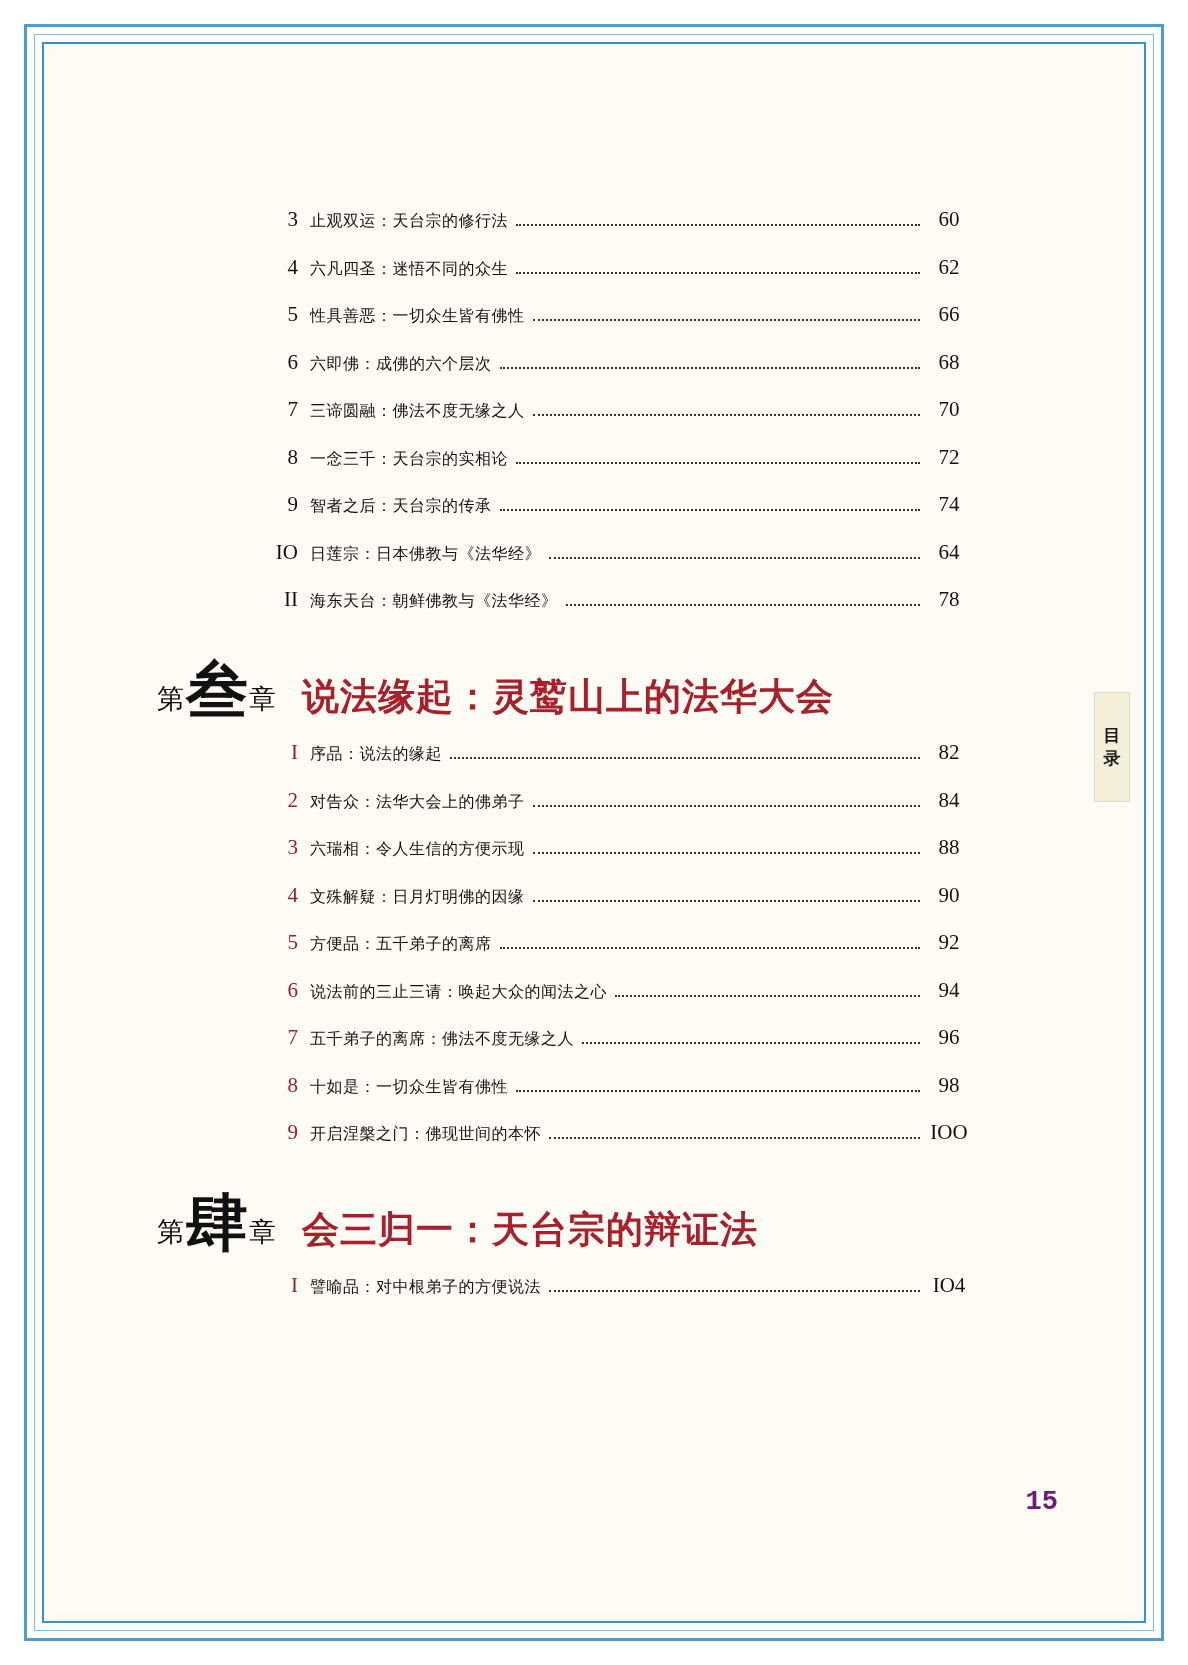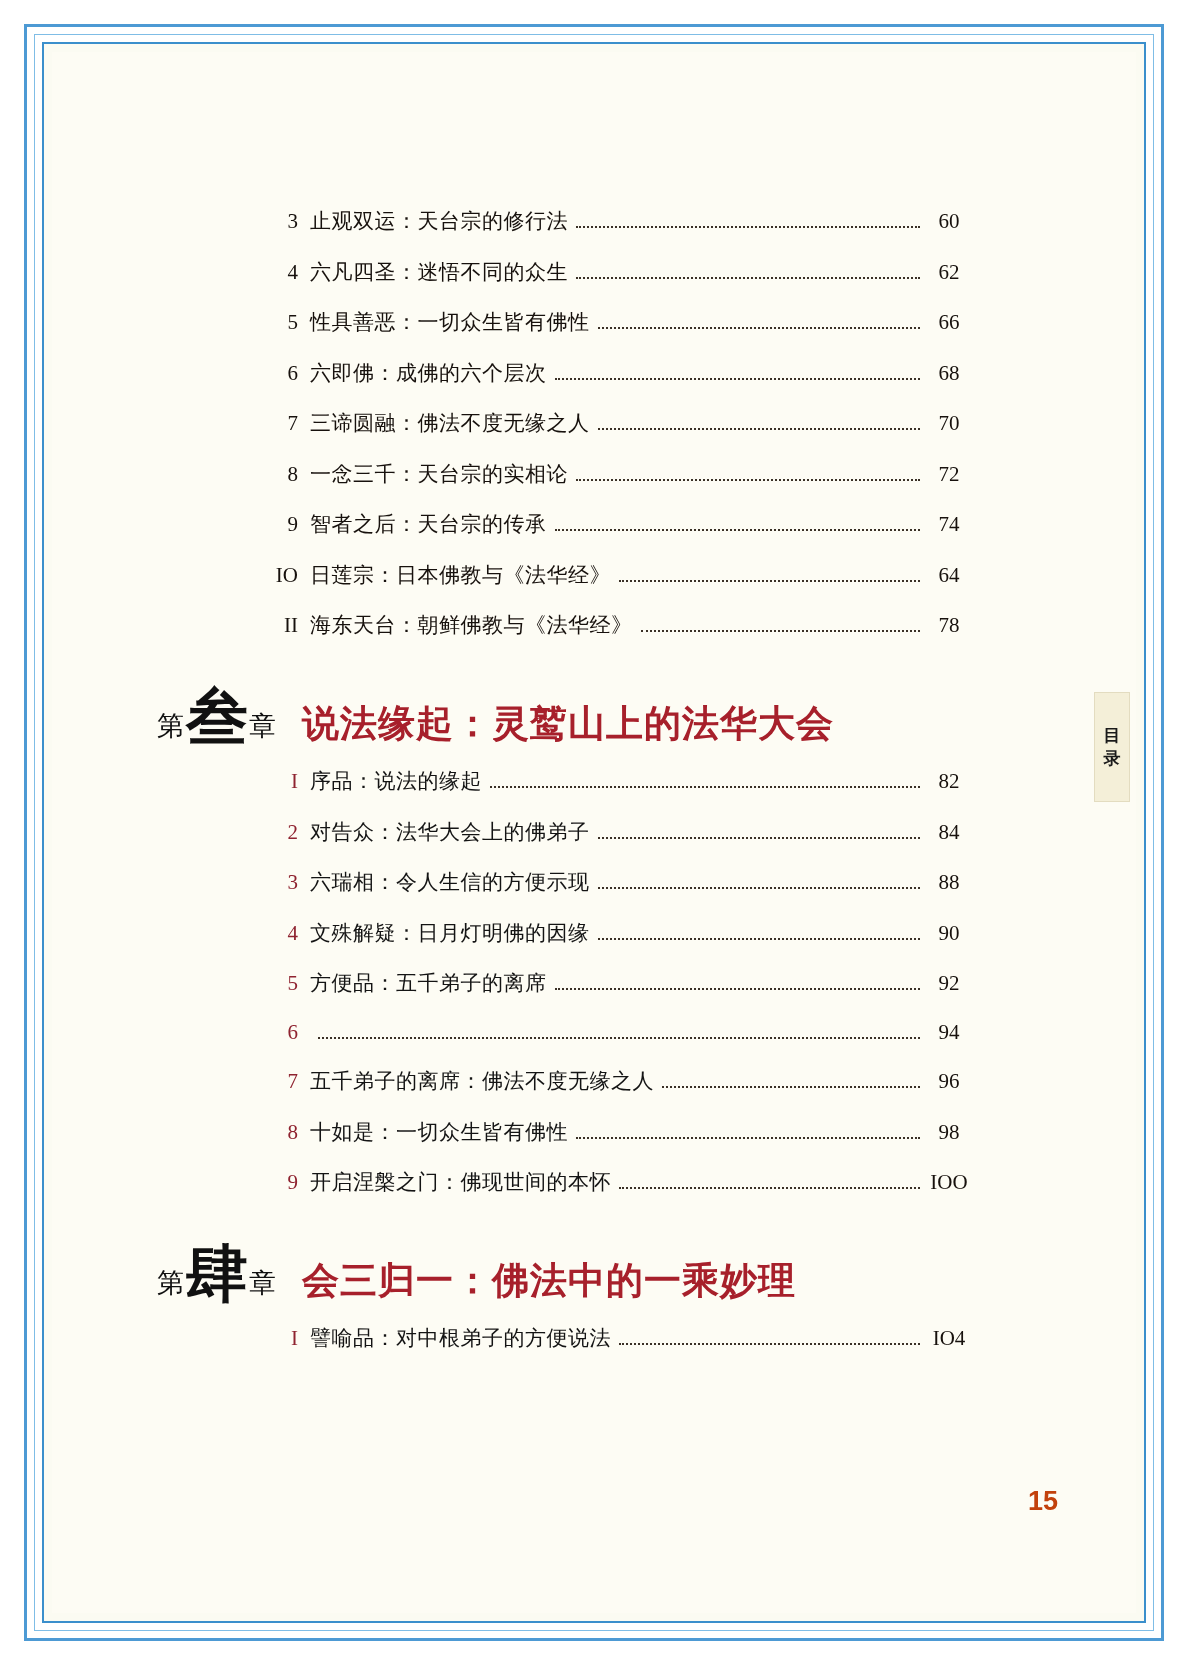--- a/index.html
+++ b/index.html
@@ -104,21 +104,21 @@
   .entry .num {
     width: 46px;
     text-align: right;
     padding-right: 12px;
     font-size: 21px;
     font-family: "Liberation Serif", serif;
     color: #17110d;
     flex: none;
   }
   .entry .title {
-    font-size: 21px;
+    font-size: 16px;
     letter-spacing: 0.5px;
     font-family: Liberation Serif, serif;
   }
   .entry .leader {
     flex: 1 1 auto;
     border-bottom: 2.5px dotted #3a3026;
     margin: 0 6px 6px 8px;
     height: 1px;
     min-width: 12px;
   }
@@ -177,22 +177,22 @@
     font-family: "DejaVu Serif", serif;
     white-space: nowrap;
   }
 
   .folio {
     position: absolute;
     right: 78px;
     bottom: 96px;
     font-size: 27px;
     font-weight: bold;
-    font-family: Liberation Sans, sans-serif;
-    color: #c2410c;
+    font-family: Liberation Mono, monospace;
+    color: #701a75;
   }
 </style>
 </head>
 <body>
 
 <div class="page">
 
   <div class="frame-outer"></div>
   <div class="frame-mid"></div>
   <div class="frame-inner"></div>
@@ -295,20 +295,21 @@
         <span class="page-no">90</span>
       </div>
       <div class="entry red">
         <span class="num">5</span>
         <span class="title">方便品：五千弟子的离席</span>
         <span class="leader"></span>
         <span class="page-no">92</span>
       </div>
       <div class="entry red">
         <span class="num">6</span>
+        <span class="title">说法前的三止三请：唤起大众的闻法之心</span>
         <span class="leader"></span>
         <span class="page-no">94</span>
       </div>
       <div class="entry red">
         <span class="num">7</span>
         <span class="title">五千弟子的离席：佛法不度无缘之人</span>
         <span class="leader"></span>
         <span class="page-no">96</span>
       </div>
       <div class="entry red">
@@ -323,21 +324,21 @@
         <span class="leader"></span>
         <span class="page-no">IOO</span>
       </div>
 
       <div class="chapter">
         <span class="ch-label">
           <span class="ch-di">第</span>
           <span class="ch-num">肆</span>
           <span class="ch-zhang">章</span>
         </span>
-        <span class="ch-title">会三归一：佛法中的一乘妙理</span>
+        <span class="ch-title">会三归一：天台宗的辩证法</span>
       </div>
 
       <div class="entry red">
         <span class="num">I</span>
         <span class="title">譬喻品：对中根弟子的方便说法</span>
         <span class="leader"></span>
         <span class="page-no">IO4</span>
       </div>
 
     </div>

